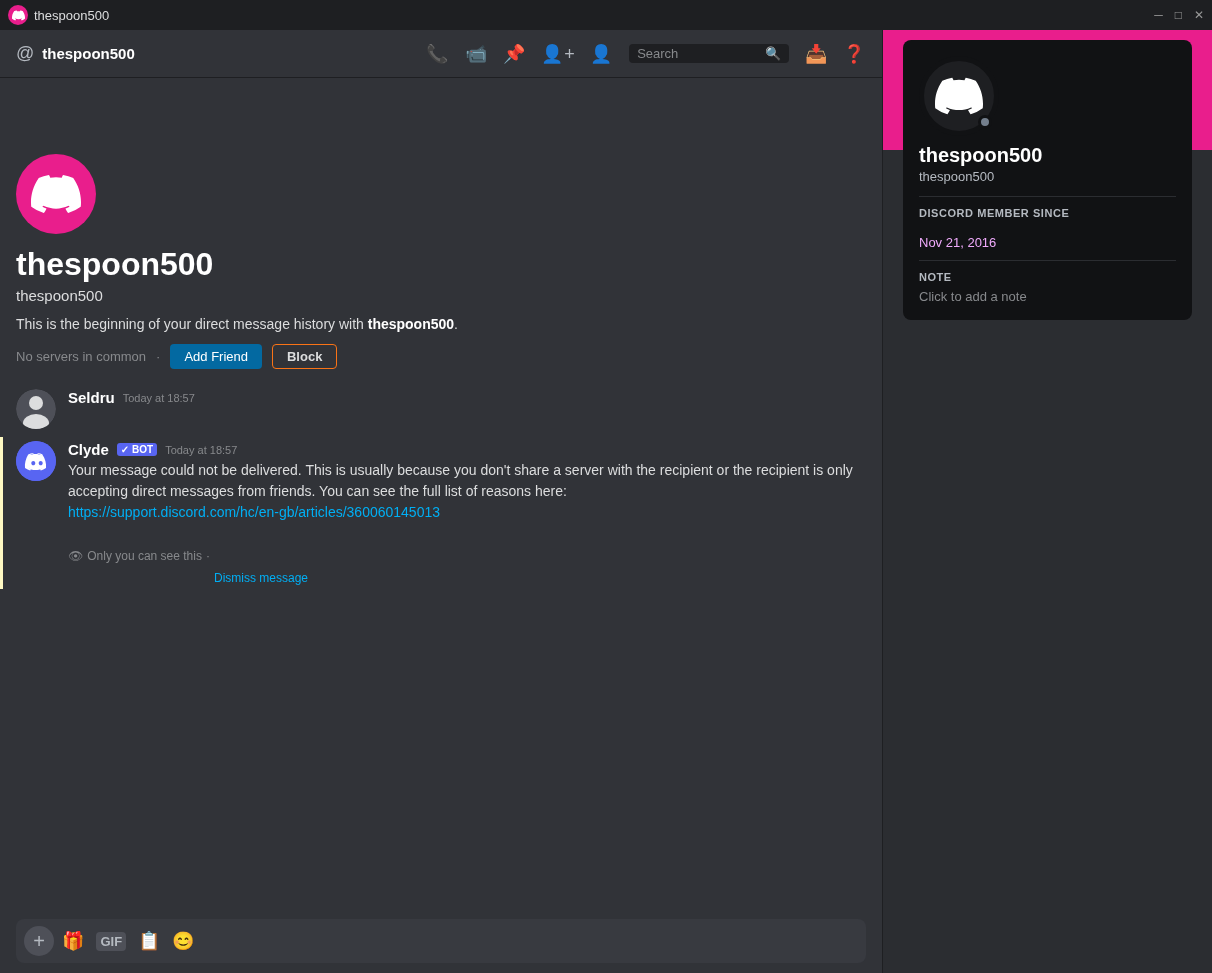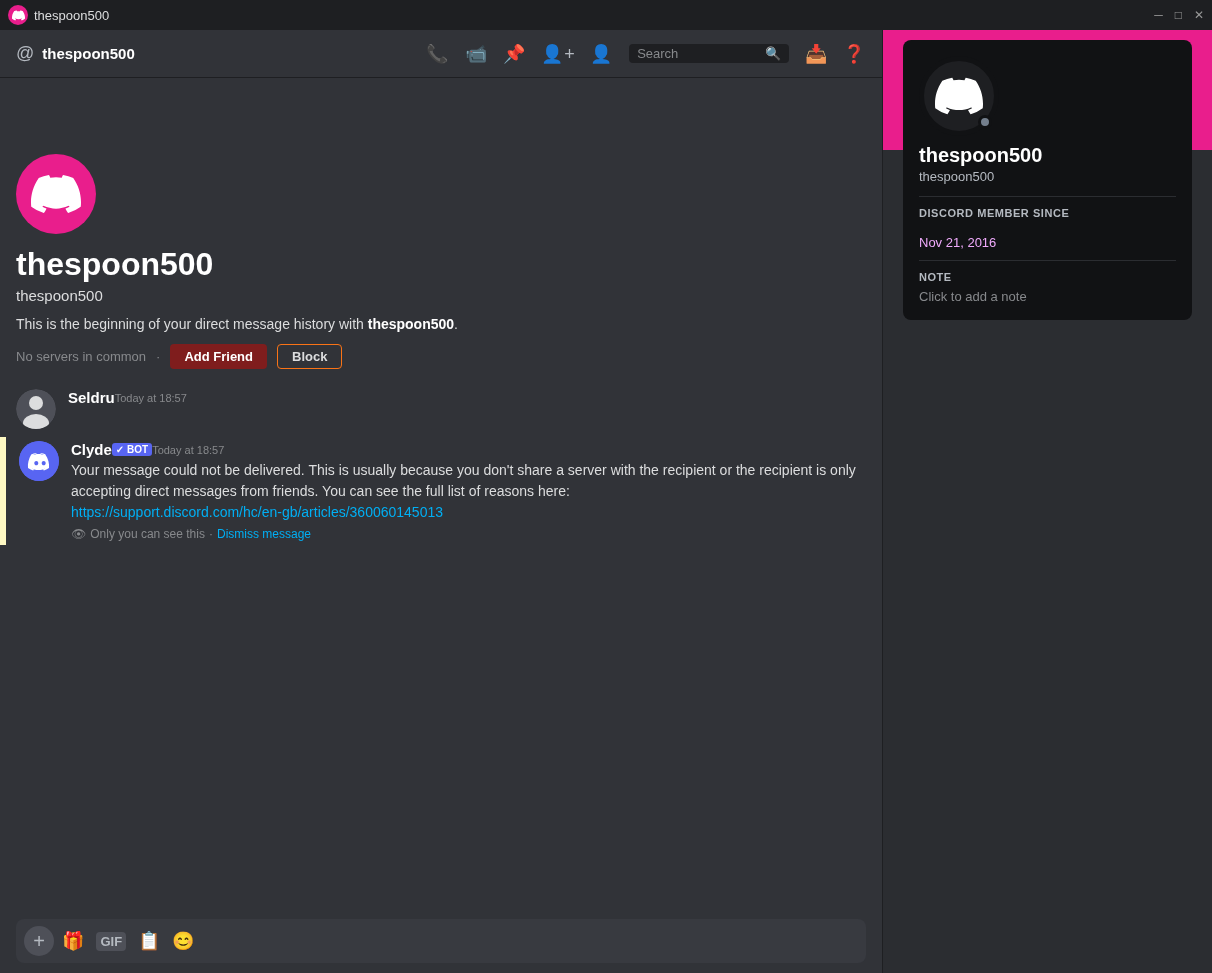--- a/index.html
+++ b/index.html
@@ -158,27 +158,27 @@
     .profile-actions {
       display: flex;
       align-items: center;
       gap: 10px;
     }
     .no-servers {
       font-size: 13px;
       color: #87898c;
     }
     .btn-add-friend {
-      background: #7f1d1d;
+      background: #0369a1;
       color: white;
       border: none;
       border-radius: 4px;
       padding: 5px 14px;
       font-size: 13px;
-      font-weight: 700;
+      font-weight: 400;
       cursor: pointer;
     }
     .btn-block {
       background: transparent;
       color: #dcddde;
       border: 1px solid #f97316;
       border-radius: 4px;
       padding: 4px 14px;
       font-size: 13px;
       font-weight: 600;
@@ -216,21 +216,21 @@
       background: #5865f2;
       display: flex;
       align-items: center;
       justify-content: center;
       font-size: 18px;
     }
     .message-content { flex: 1; }
     .message-header {
       display: flex;
       align-items: center;
-      gap: 0;
+      gap: 8px;
       margin-bottom: 2px;
     }
     .message-author {
       font-weight: 600;
       font-size: 15px;
       color: #fff;
     }
     .message-timestamp {
       font-size: 11px;
       color: #87898c;
@@ -254,21 +254,21 @@
     .message-text.red { color: #ed4245; }
     .message-link { color: #00aff4; text-decoration: none; }
     .ephemeral-note {
       font-size: 12px;
       color: #87898c;
       display: flex;
       align-items: center;
       gap: 4px;
       margin-top: 4px;
     }
-    .dismiss-link { color: #00aff4; cursor: pointer; font-size: 12px; }
+    .dismiss-link { color: #00aff4; cursor: pointer; font-size: 12px; margin-top: 44px; }
 
     
     .clyde-message {
       border-left: 3px solid #5865f2;
       padding-left: 0;
     }
 
     
     .input-area {
       padding: 10px 16px;
@@ -483,21 +483,21 @@
           </svg>
         </div>
         <div class="message-content">
           <div class="message-header">
             <span class="message-author">Seldru</span>
             <span class="message-timestamp">Today at 18:57</span>
           </div>
         </div>
       </div>
 
-      <div class="message-group clyde-message" style="border-left: 6px solid #fef9c3; padding-left: 13px;">
+      <div class="message-group clyde-message" style="border-left: 3px solid #fef9c3; padding-left: 13px;">
         <div class="message-avatar clyde-avatar" style="background: #5865f2; overflow: hidden; display: flex; align-items: center; justify-content: center;">
           <svg width="40" height="40" viewBox="0 0 40 40">
             <rect width="40" height="40" fill="#5865f2" rx="20"></rect>
             <path d="M26.8 13.6C25.2 12.8 23.4 12.3 21.5 12l-.2.4c1.7.4 3.3 1.1 4.7 2.1-2-1-4.2-1.5-6.5-1.5s-4.5.5-6.5 1.5c1.4-1 3-1.7 4.7-2.1l-.2-.4c-1.9.3-3.7.8-5.3 1.6C9.7 17.8 8.5 22.6 9 27c1.8 1.3 3.5 2.1 5.2 2.6l.7-1c-.9-.3-1.8-.8-2.6-1.4.2.1.4.3.6.4 2 1 4.2 1.5 6.6 1.5s4.6-.5 6.6-1.5c.2-.1.4-.2.6-.4-.8.6-1.7 1.1-2.6 1.4l.7 1c1.7-.5 3.4-1.3 5.2-2.6.5-4.4-.7-9.1-3.7-13.4zm-9.5 10.7c-1.1 0-2-.9-2-2.1s.9-2.1 2-2.1 2 .9 2 2.1-.9 2.1-2 2.1zm7.4 0c-1.1 0-2-.9-2-2.1s.9-2.1 2-2.1 2 .9 2 2.1-.9 2.1-2 2.1z" fill="white"></path>
           </svg>
         </div>
         <div class="message-content">
           <div class="message-header">
             <span class="message-author">Clyde</span>
             <span class="bot-badge">✓ BOT</span>

